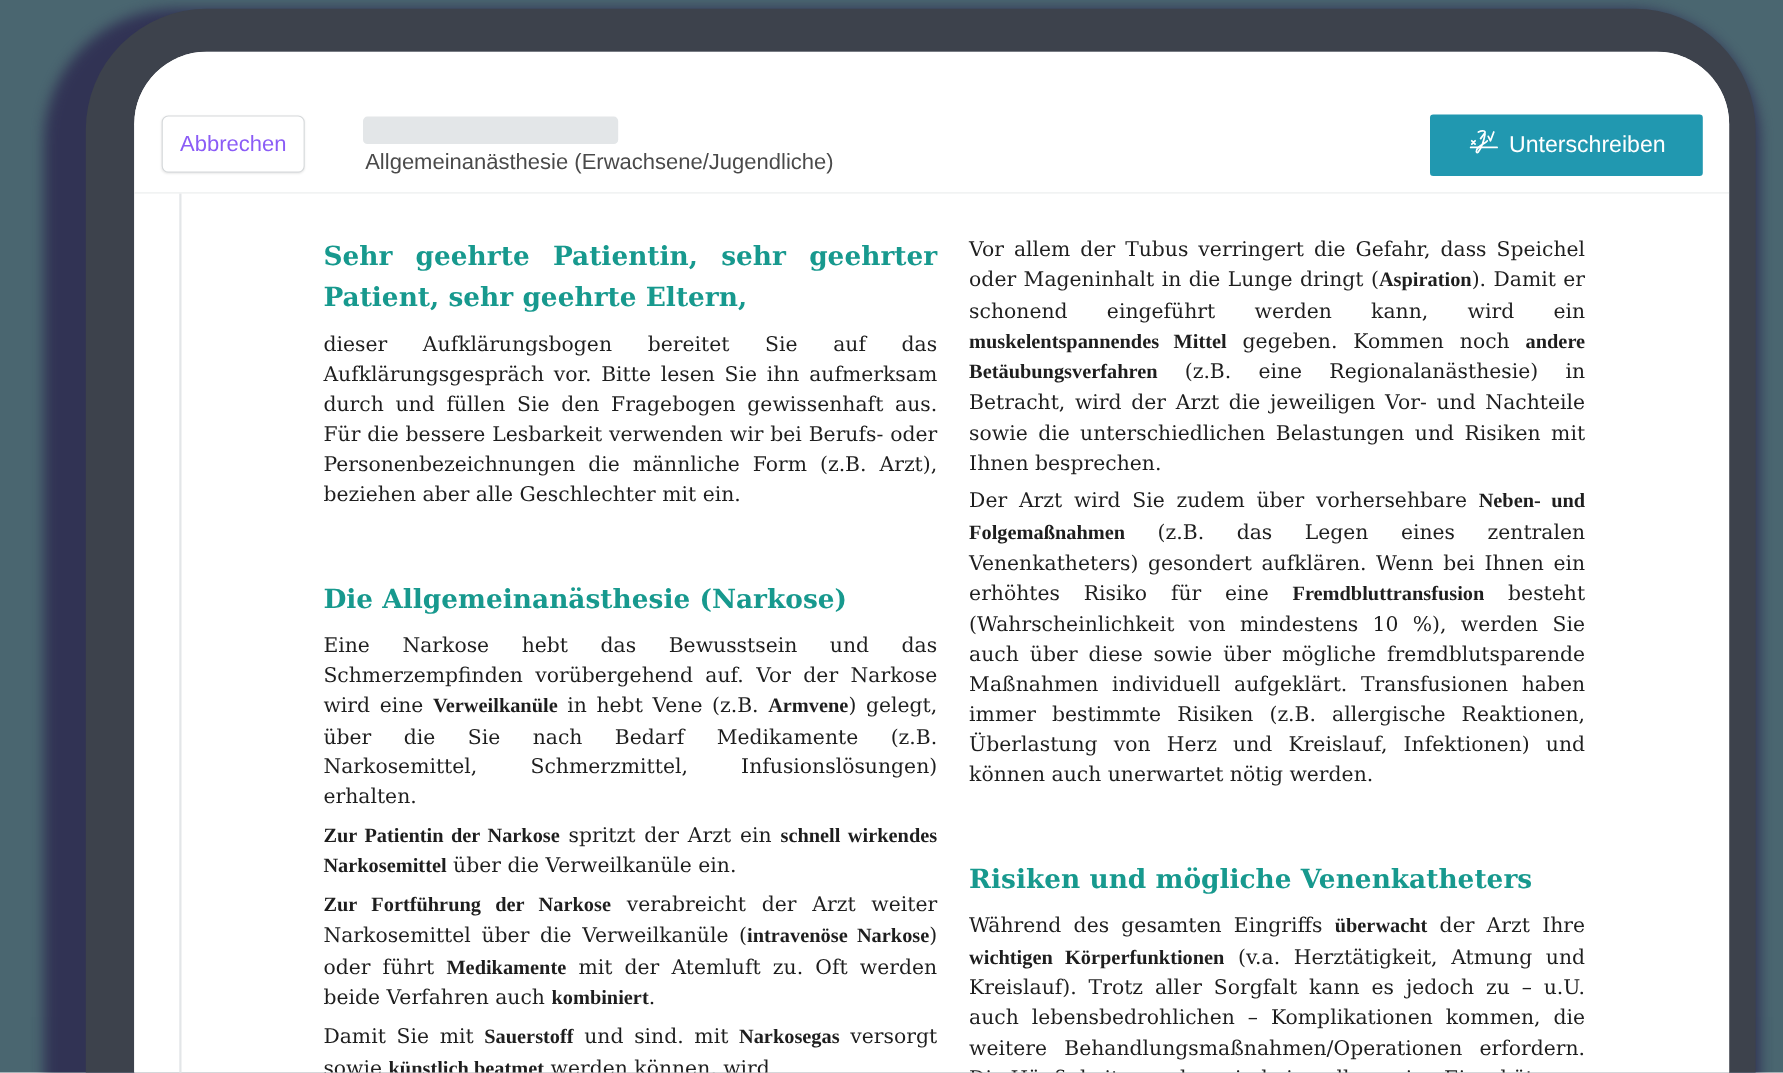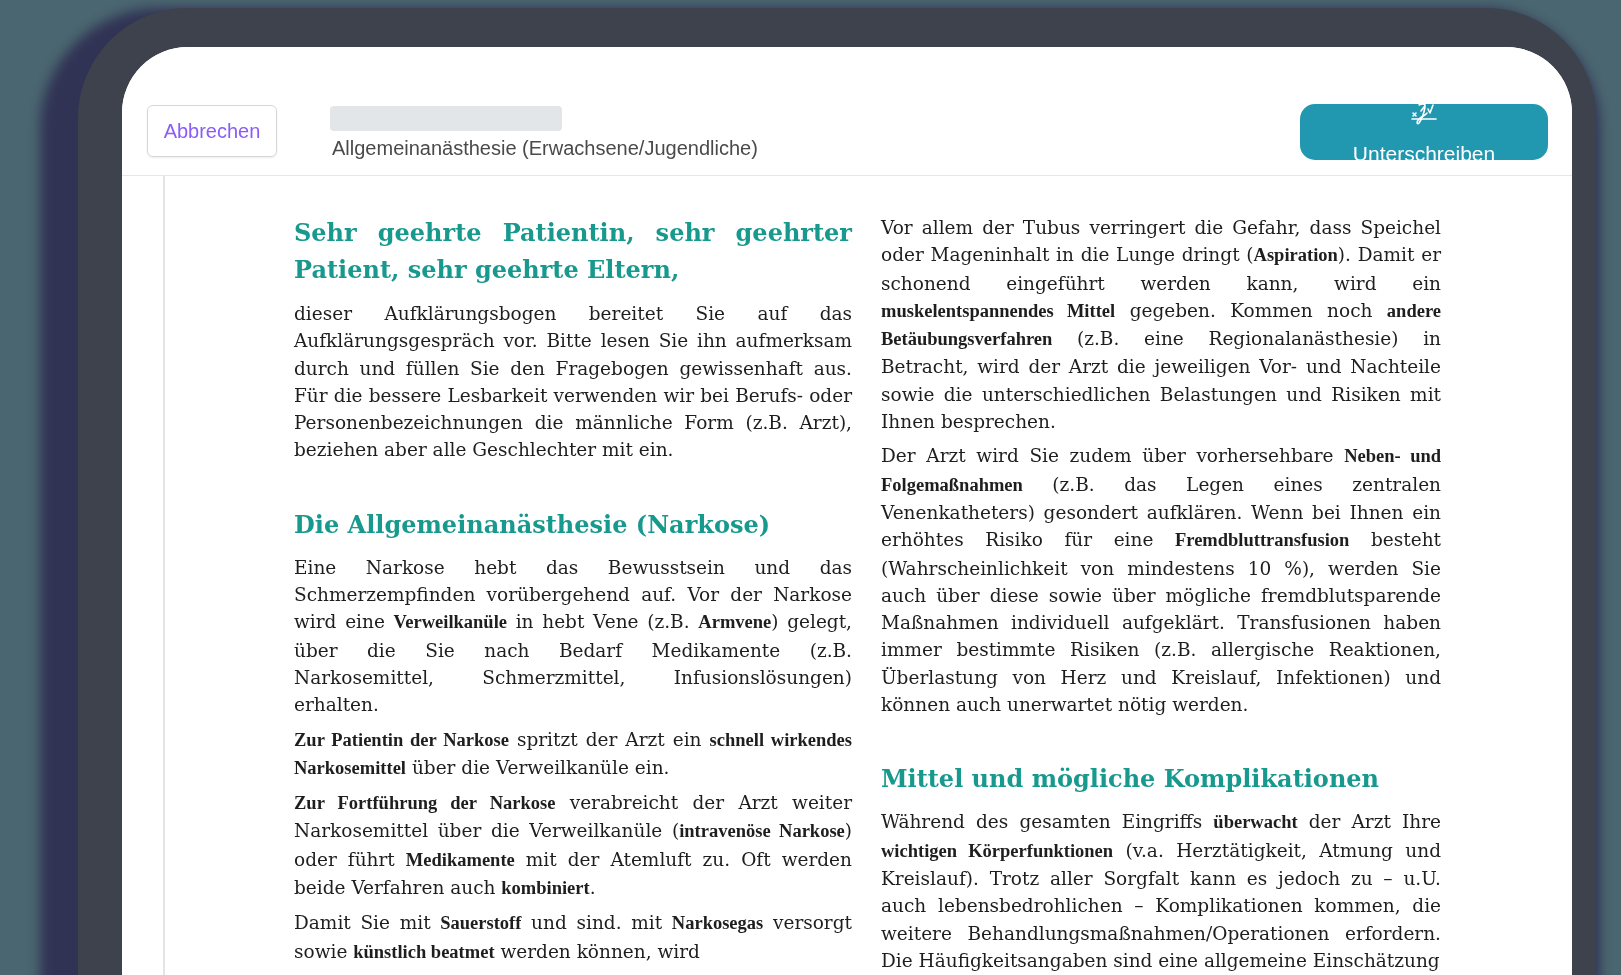--- a/index.html
+++ b/index.html
@@ -35,23 +35,23 @@
     .title-placeholder {
       position: absolute; left: 208px; top: 59px; width: 232px; height: 25px;
       background: #e3e6e8; border-radius: 4px;
     }
     .doc-title {
       position: absolute; left: 210px; top: 90px; font-size: 20px; color: #4a4a4a;
       font-family: "Liberation Sans", sans-serif; white-space: nowrap;
     }
     .btn-sign {
       position: absolute; left: 1178px; top: 57px; width: 248px; height: 56px;
-      border-radius: 15px; background: #2198b0; color: #fff; box-sizing: border-box;
+      border-radius: 3px; background: #2198b0; color: #fff; box-sizing: border-box;
       display: flex; align-items: center; justify-content: center; gap: 8px;
-      font-family: "Liberation Sans", sans-serif; font-size: 21px; cursor: pointer; flex-direction: column;
+      font-family: "Liberation Sans", sans-serif; font-size: 21px; cursor: pointer;
     }
     .btn-sign svg { width: 30px; height: 30px; }
     .doc-area {
       position: absolute; left: 0; top: 129px; width: 100%; height: 900px; background: #fff;
     }
     .page-edge {
       position: absolute; left: 41px; top: 0; width: 2px; height: 900px; background: #e3e6e8;
     }
     .col {
       position: absolute; top: 38px; width: 570px;
@@ -60,21 +60,21 @@
     }
     .col.left { left: 172px; width: 558px; }
     .col.right { left: 759px; width: 560px; }
     .col p { margin: 0 0 7px 0; hyphens: manual; }
     .col b { font-weight: bold; font-family: Liberation Serif, serif; }
     .h-teal {
       color: #17998e; font-weight: bold; margin: 0 0 12px 0;
       font-family: "DejaVu Serif", "Liberation Serif", serif;
     }
     .h1 { font-size: 24px; line-height: 37px; text-align: justify; }
-    .h2 { font-size: 24px; line-height: 34px; margin-top: 44px; text-align: left; }
+    .h2 { font-size: 24px; line-height: 34px; margin-top: 64px; text-align: left; }
     .bullet { display: flex; gap: 26px; }
     .bullet .dot { width: 10px; flex: none; }
   </style>
 </head>
 <body>
 
 <div class="device-shadow"></div>
 <div class="device"></div>
 
 <div class="screen">
@@ -113,17 +113,17 @@
       <div class="bullet">
         <span class="dot">•</span>
         <span><span>eine </span><b>Atemmaske</b><span> über Mund und Nase platziert oder,</span></span>
       </div>
     </div>
 
     <div class="col right">
       <p><span>Vor allem der Tubus verringert die Gefahr, dass Speichel oder Mageninhalt in die Lunge dringt (</span><b>Aspiration</b><span>). Damit er schonend eingeführt werden kann, wird ein </span><b>muskelentspannendes Mittel</b><span> gegeben. Kommen noch </span><b>andere Betäubungsverfahren</b><span> (z.B. eine Regionalanästhesie) in Betracht, wird der Arzt die jeweiligen Vor- und Nachteile sowie die unterschiedlichen Belastungen und Risiken mit Ihnen besprechen.</span></p>
       <p><span>Der Arzt wird Sie zudem über vorhersehbare </span><b>Neben- und Folgemaßnahmen</b><span> (z.B. das Legen eines zentralen Venenkatheters) gesondert aufklären. Wenn bei Ihnen ein erhöhtes Risiko für eine </span><b>Fremdbluttransfusion</b><span> besteht (Wahrscheinlichkeit von mindestens 10 %), werden Sie auch über diese sowie über mögliche fremdblutsparende Maßnahmen individuell aufgeklärt. Transfusionen haben immer bestimmte Risiken (z.B. allergische Reaktionen, Überlastung von Herz und Kreislauf, Infektionen) und können auch unerwartet nötig werden.</span></p>
 
-      <h2 class="h-teal h2">Mittel und mögliche Komplikationen</h2>
+      <h2 class="h-teal h2">Risiken und mögliche Venenkatheters</h2>
       <p><span>Während des gesamten Eingriffs </span><b>überwacht</b><span> der Arzt Ihre </span><b>wichtigen Körperfunktionen</b><span> (v.a. Herztätigkeit, Atmung und Kreislauf). Trotz aller Sorgfalt kann es jedoch zu – u.U. auch lebensbedrohlichen – Komplikationen kommen, die weitere Behandlungsmaßnahmen/Operationen erfordern. Die Häufigkeitsangaben sind eine allgemeine Einschätzung</span></p>
     </div>
   </div>
 </div>
 
 </body></html>

